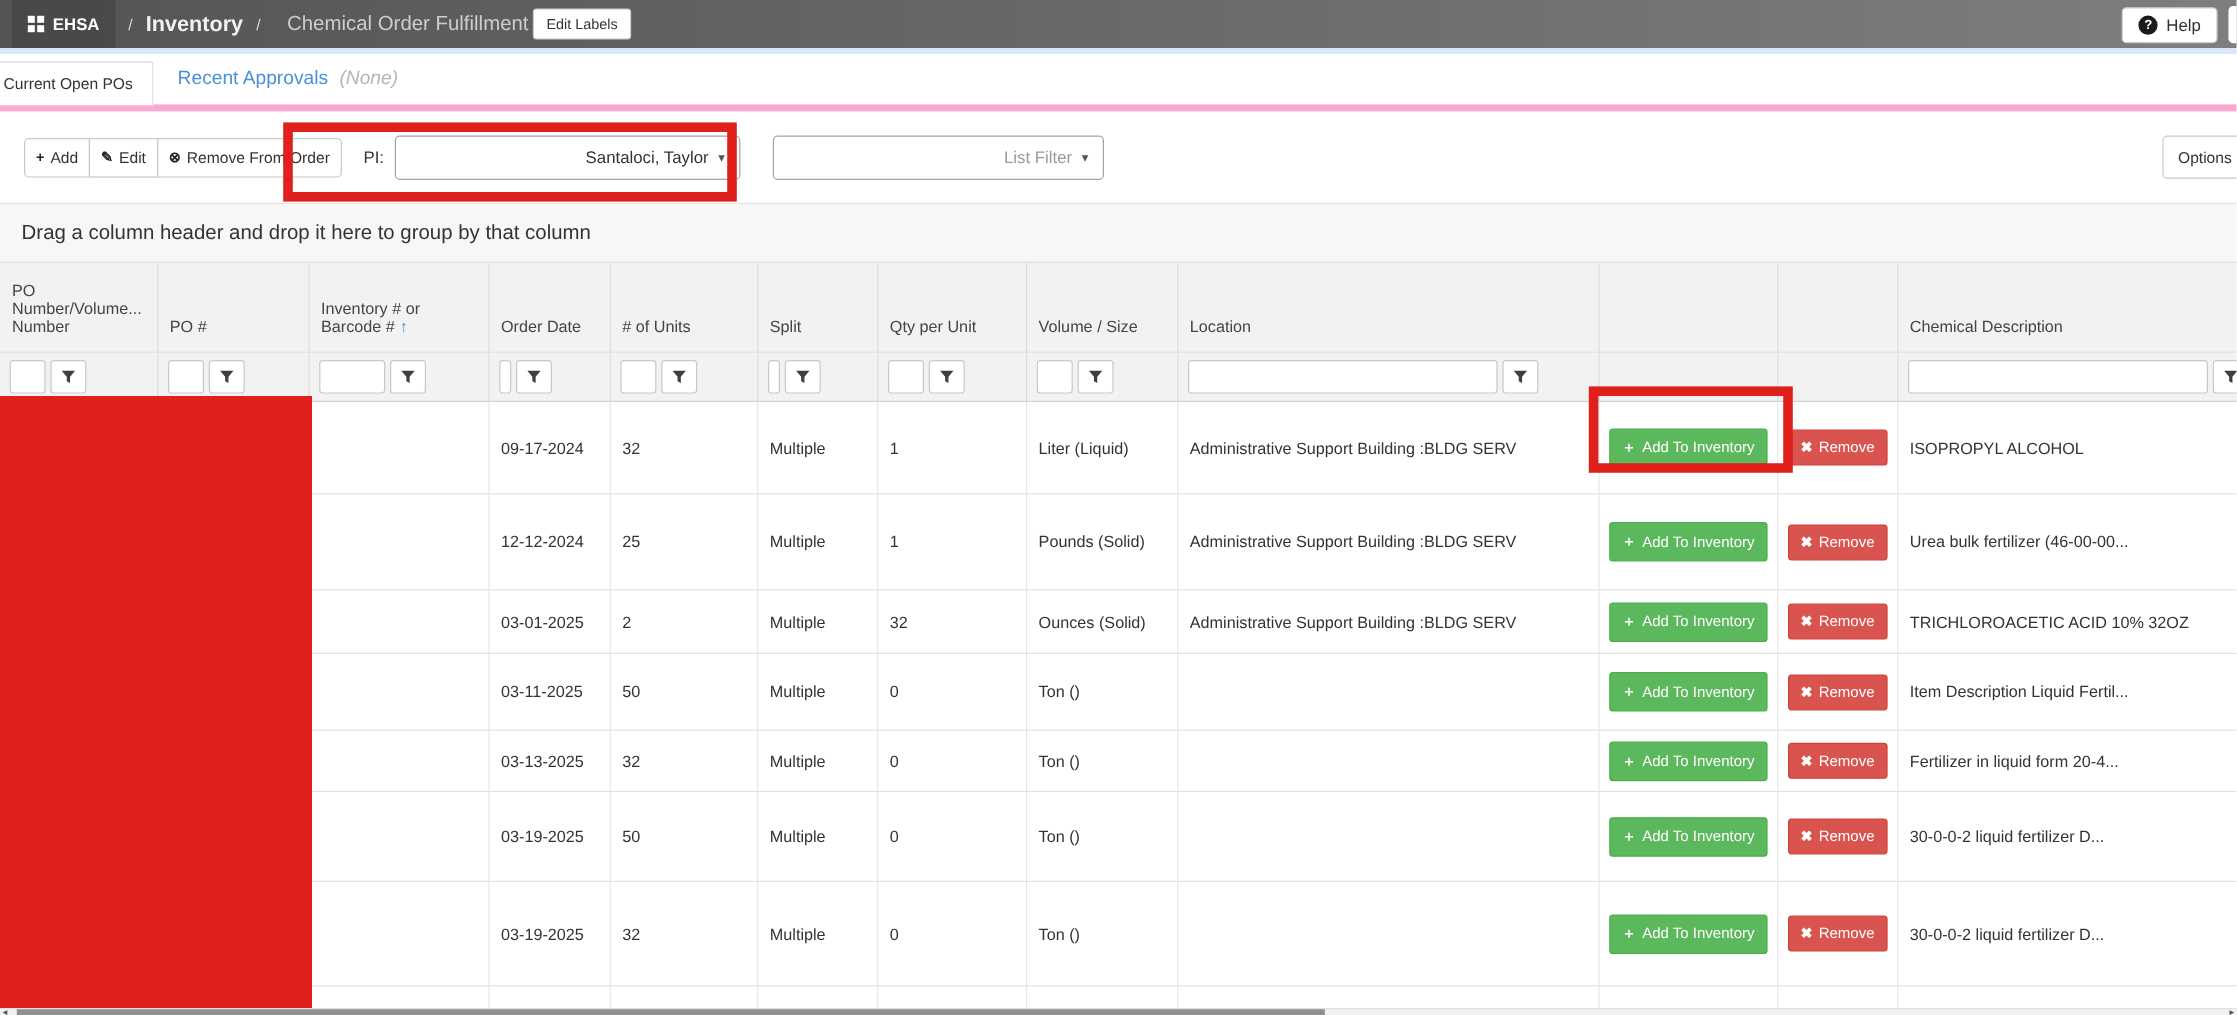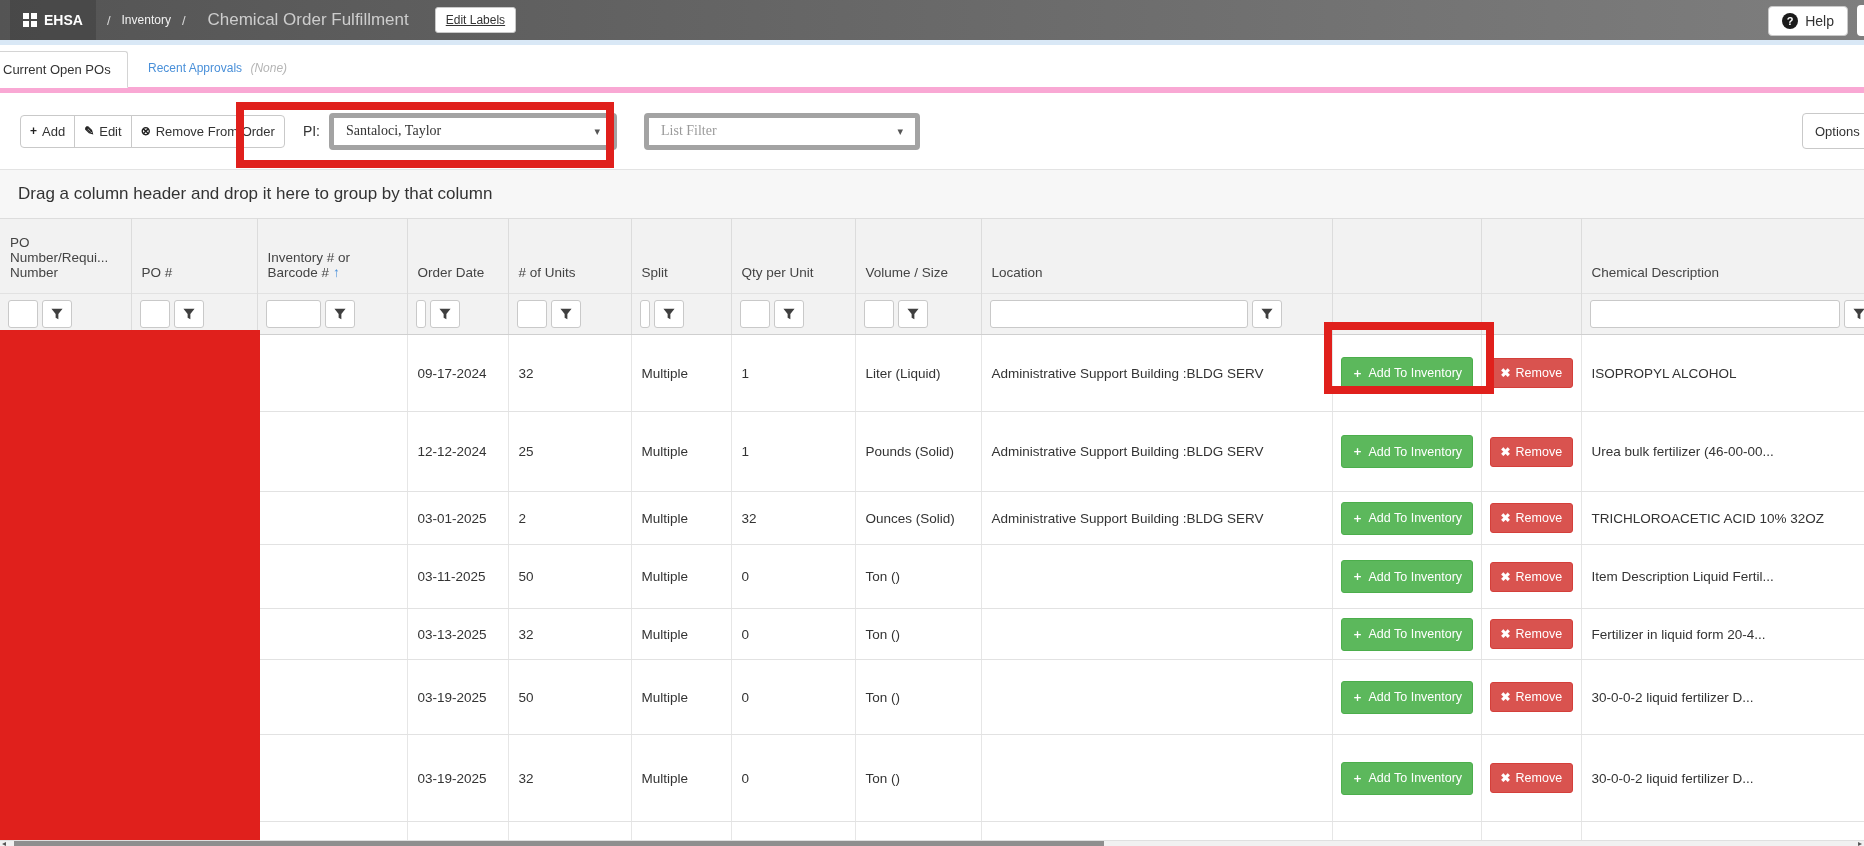--- a/index.html
+++ b/index.html
@@ -12,55 +12,55 @@
   
   .topbar {
     position:absolute; top:0; left:0; right:0; height:40px;
     background:linear-gradient(to right,#545454,#7e7e7e);
     display:flex; align-items:center; padding-left:10px;
   }
   .brand-seg { display:flex; align-items:center; gap:7px; background:rgba(0,0,0,0.14);
     height:40px; padding:0 13px; color:#fff; font-weight:bold; font-size:14px; cursor:pointer; }
   .grid-icon svg { display:block; }
   .crumb-sep { color:#d8d8d8; margin:0 11px; font-size:13px; }
-  .crumb { color:#f2f2f2; font-size:12px; font-weight:normal; cursor:pointer; }
+  .crumb { color:#f2f2f2; font-size:18px; font-weight:bold; cursor:pointer; }
   .page-title { color:#cdcdcd; font-size:17px; font-weight:400; margin-left:11px; }
   .btn-white { background:#fff; border:1px solid #c9c9c9; border-radius:3px; color:#333;
     font-size:12px; padding:5px 10px; cursor:pointer; font-family:inherit; }
-  .edit-labels { margin-left:26px;text-decoration:underline; }
+  .edit-labels { margin-left:4px; }
   .topbar-right { position:absolute; right:-7px; top:5px; display:flex; align-items:center; gap:9px; }
   .help-btn { display:inline-flex; align-items:center; gap:7px; font-size:14px; padding:6px 13px; border-radius:4px; }
   .help-icon { width:16px; height:16px; border-radius:50%; background:#1b1b1b; color:#fff;
     font-size:11px; font-weight:bold; display:inline-flex; align-items:center; justify-content:center; }
   .btn-sliver { width:14px; height:31px; background:#fff; border-radius:4px 0 0 4px; }
   .blue-strip { position:absolute; top:40px; left:0; right:0; height:5px; background:#d9e8f6; }
 
   
   .tabs { position:absolute; top:45px; left:0; right:0; height:48px; background:#fff;
     border-bottom:6px solid #f9a8d4; }
   .tab-active { position:absolute; left:-14px; bottom:-1px; background:#fff;
     border:1px solid #d4d4d4; border-bottom:1px solid #fff; border-radius:3px 3px 0 0;
     padding:10px 16px 10px; font-size:13px; color:#333; cursor:pointer; }
-  .tab-link-wrap { position:absolute; left:148px; bottom:12px; font-size:12px; cursor:pointer; }
+  .tab-link-wrap { position:absolute; left:148px; bottom:12px; font-size:16px; cursor:pointer; }
   .tab-link { color:#4a90d9; }
   .tab-suffix { color:#b5b5b5; font-style:italic; margin-left:5px; }
 
   
   .toolbar { position:absolute; top:93px; left:0; right:0; height:77px; background:#fff;
     border-bottom:1px solid #e3e3e3; display:flex; align-items:center; padding-left:20px; }
   .btn-group { display:inline-flex; }
   .btn-group button { background:#fff; border:1px solid #c9c9c9; padding:8px 9px; font-size:13px;
     color:#333; cursor:pointer; font-family:inherit; display:inline-flex; align-items:center; gap:5px; }
   .btn-group button + button { margin-left:-1px; }
   .btn-group button:first-child { border-radius:4px 0 0 4px; }
   .btn-group button:last-child { border-radius:0 4px 4px 0; }
   .tb-ico { font-size:12px; font-weight:bold; color:#222; }
   .pi-label { font-weight:normal; font-size:14px; margin-left:18px; }
-  .select { display:inline-flex; align-items:center; justify-content:space-between; background:#fff;
-    border:5px solid #a3a3a3; border-radius:4px; height:37px; padding:0 12px; cursor:pointer; font-size:14px;font-family:Liberation Serif, serif; }
+  .select { display:inline-flex; align-items:center; justify-content:flex-end; background:#fff;
+    border:1px solid #a3a3a3; border-radius:4px; height:37px; padding:0 12px; cursor:pointer; font-size:14px; }
   .pi-select { width:288px; margin-left:9px; }
   .lf-select { width:276px; margin-left:27px; color:#9a9a9a; }
   .caret { color:#555; font-size:11px; margin-left:8px; }
   .options-btn { position:absolute; left:1802px; top:20px; width:84px; height:36px; background:#fff;
     border:1px solid #c9c9c9; border-radius:4px; font-size:13px; color:#333; cursor:pointer;
     font-family:inherit; display:flex; align-items:center; justify-content:flex-start; padding-left:12px; gap:6px; }
 
   
   .group-bar { position:absolute; top:170px; left:0; right:0; height:48px; background:#f7f7f7;
     display:flex; align-items:center; padding-left:18px; font-size:17px; color:#333; }
@@ -192,21 +192,21 @@
         <col style="width:124px">
           <col style="width:126px">
           <col style="width:351px">
         <col style="width:149px">
           <col style="width:100px">
           <col style="width:299px">
       </colgroup>
       <thead>
         <tr>
           <th>PO
-Number/Requi...
+Number/Volume...
 Number</th>
           <th>PO #</th>
           <th><span>Inventory # or
 Barcode #</span><span class="sort-arrow">↑</span></th>
           <th>Order Date</th>
           <th># of Units</th>
           <th>Split</th>
           <th>Qty per Unit</th>
           <th>Volume / Size</th>
           <th>Location</th>

